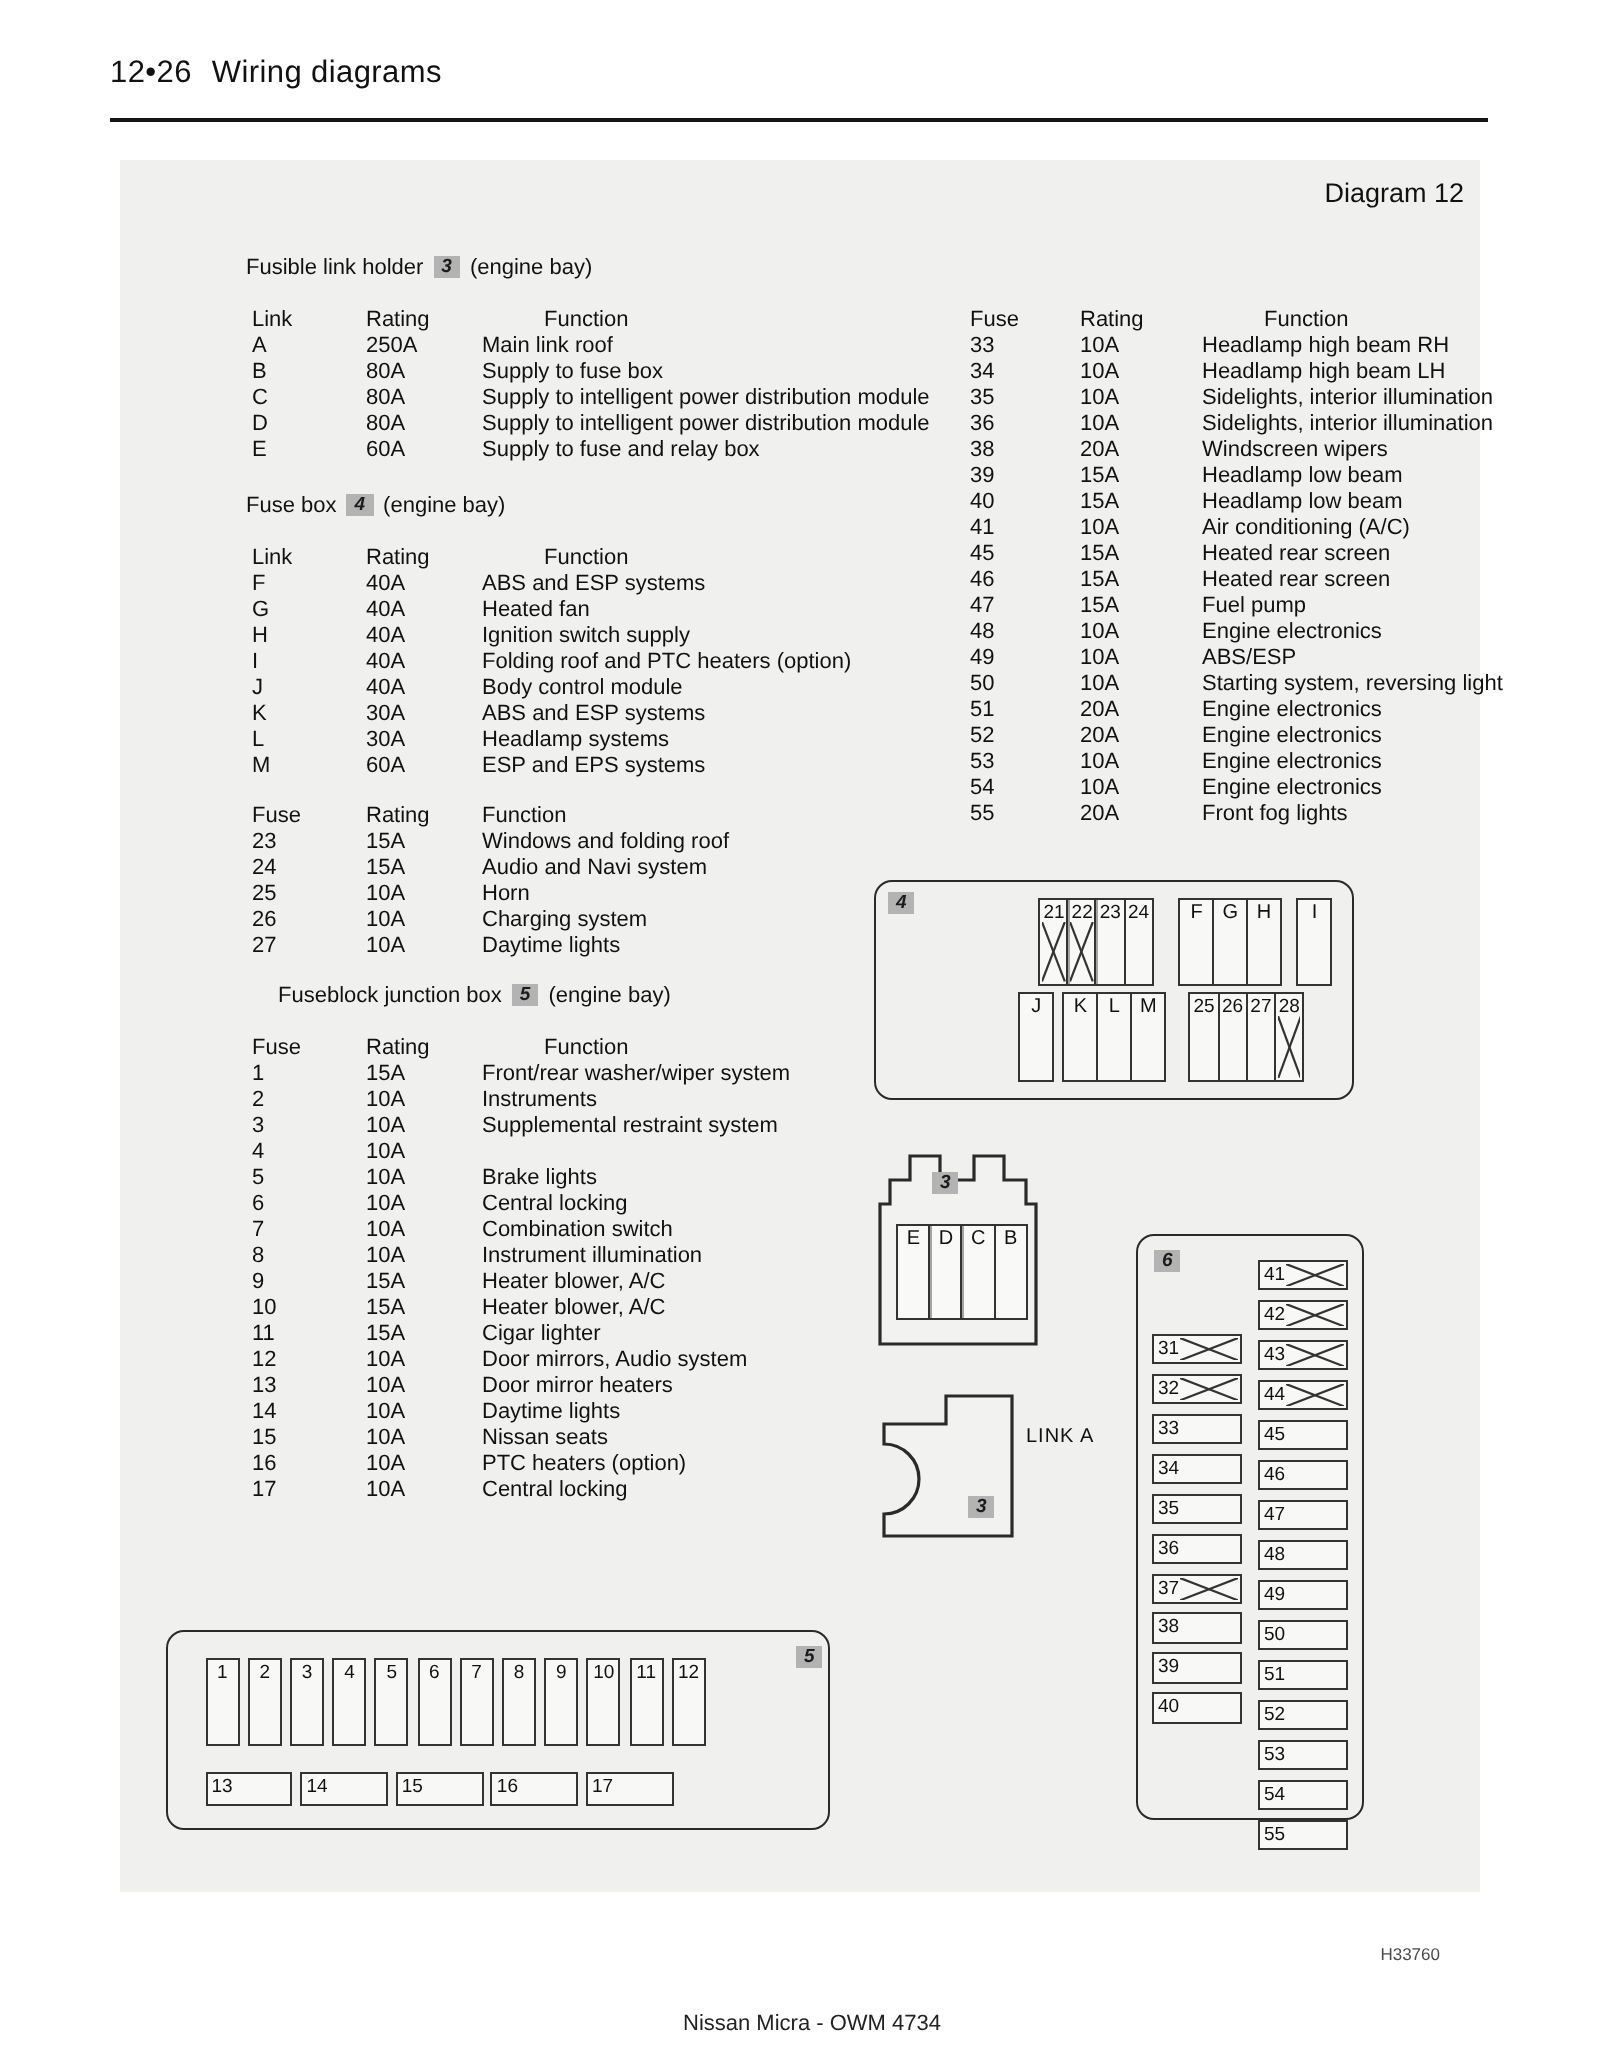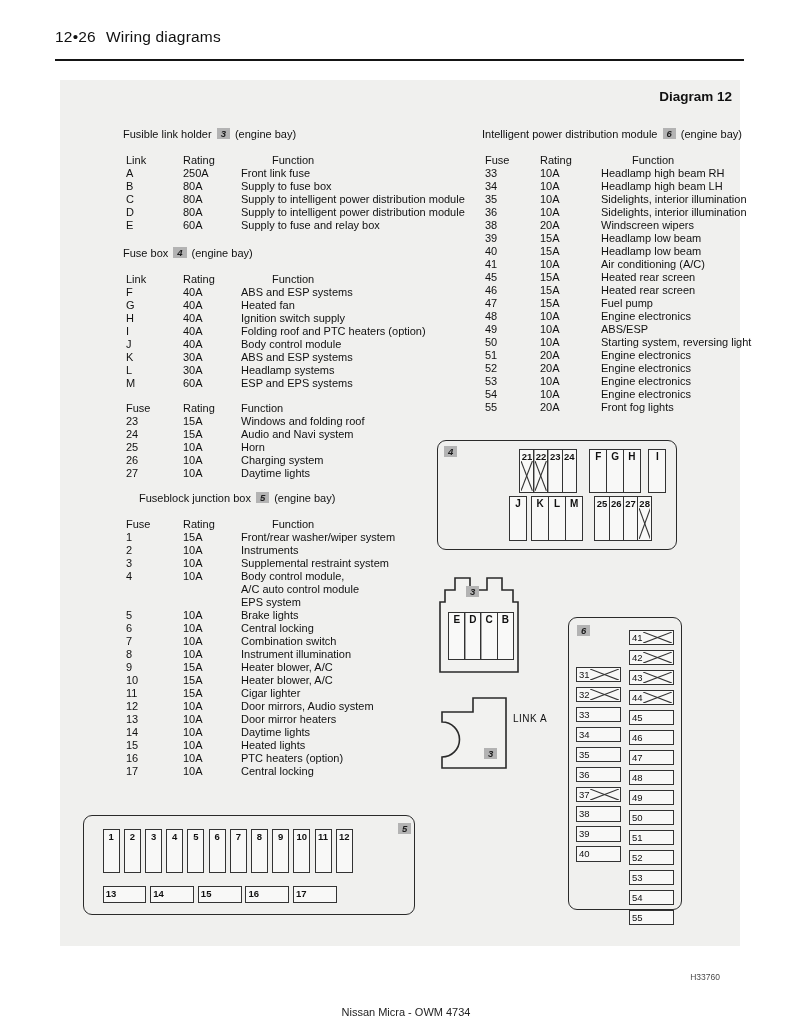--- a/index.html
+++ b/index.html
@@ -2,38 +2,38 @@
 <html><head>
 <meta charset="utf-8">
 <style>
   html,body{margin:0;padding:0;background:#fff;}
   .page{position:relative;width:800px;height:1028px;background:#ffffff;
         font-family:"Liberation Sans","DejaVu Sans",sans-serif;color:#111;overflow:hidden;}
   .pg-header{position:absolute;left:55px;top:28px;font-size:15.5px;font-weight:500;letter-spacing:.2px;}
   .pg-header .num{margin-right:10px;}
   .rule{position:absolute;left:55px;top:59px;width:689px;height:2px;background:#151515;}
   .panel{position:absolute;left:60px;top:80px;width:680px;height:866px;background:#f0f0ee;}
-  .diagram-label{position:absolute;right:8px;top:9px;font-size:13.5px;font-weight:bold;}
+  .diagram-label{position:absolute;right:8px;top:9px;font-size:13.5px;font-weight:normal;}
   .sec-title{position:absolute;font-size:11px;line-height:13px;white-space:nowrap;margin-left:45px;}
   .badge{display:inline-block;background:#b3b3b3;color:#1c1c1c;font-style:italic;font-weight:bold;
          font-size:9.5px;line-height:11px;padding:0 4px;margin:0 5px;vertical-align:1px;}
   .dbadge{position:absolute;background:#b3b3b3;color:#1c1c1c;font-style:italic;font-weight:bold;
           font-size:9.5px;line-height:11px;padding:0 4px;z-index:3;}
   .tbl{position:absolute;font-size:11px;line-height:13px;white-space:nowrap;}
   .t-row{display:grid;padding-left:48px;}
   .cols-left .t-row{grid-template-columns:57px 58px auto;}
   .cols-ipdm .t-row{grid-template-columns:55px 61px auto;}
   .ind .t-head .c2{padding-left:31px;}
   .t-c{display:block;}
   
   .dbox{position:absolute;border:1.5px solid #2a2a2a;border-radius:9px;box-sizing:border-box;}
   .box4{left:377px;top:360px;width:240px;height:110px;}
   .box6{left:508px;top:537px;width:114px;height:293px;}
   .box5{left:23px;top:735px;width:332px;height:100px;}
-  .dgroup{position:absolute;display:flex;font-weight:bold;}
+  .dgroup{position:absolute;display:flex;}
   .dcell{position:relative;border:1.3px solid #333;margin-left:-1.3px;background:rgba(255,255,255,.55);
          box-sizing:content-box;font-size:9.5px;text-align:center;line-height:11px;padding-top:1px;}
   .dgroup .dcell:first-child{margin-left:0;}
   .g-topnum{left:81.3px;top:8.3px;}   .g-topnum .dcell{width:13.4px;height:40.7px;}
   .g-fgh{left:151.3px;top:8.3px;}     .g-fgh .dcell{width:16.1px;height:40.7px;font-size:10px;}
   .g-i{left:210.3px;top:8.3px;}       .g-i .dcell{width:16px;height:40.7px;font-size:10px;}
   .g-j{left:71.3px;top:55px;}         .g-j .dcell{width:15.7px;height:42.3px;font-size:10px;}
   .g-klm{left:93px;top:55px;}         .g-klm .dcell{width:16.3px;height:42.3px;font-size:10px;}
   .g-botnum{left:156.3px;top:55px;}   .g-botnum .dcell{width:13.5px;height:42.3px;}
   .g-edcb{left:388px;top:532px;}      .g-edcb .dcell{width:15.5px;height:45px;font-size:10px;}
@@ -70,21 +70,21 @@
     </div>
     <div class="tbl cols-left ind" style="left:18px;top:74px;">
         <div class="t-row t-head">
           <span class="t-c c0">Link</span>
           <span class="t-c c1">Rating</span>
           <span class="t-c c2">Function</span>
         </div>
         <div class="t-row">
           <span class="t-c c0">A</span>
           <span class="t-c c1">250A</span>
-          <span class="t-c c2">Front link fuse</span>
+          <span class="t-c c2">Main link roof</span>
         </div>
         <div class="t-row">
           <span class="t-c c0">B</span>
           <span class="t-c c1">80A</span>
           <span class="t-c c2">Supply to fuse box</span>
         </div>
         <div class="t-row">
           <span class="t-c c0">C</span>
           <span class="t-c c1">80A</span>
           <span class="t-c c2">Supply to intelligent power distribution module</span>
@@ -204,25 +204,20 @@
           <span class="t-c c2">Instruments</span>
         </div>
         <div class="t-row">
           <span class="t-c c0">3</span>
           <span class="t-c c1">10A</span>
           <span class="t-c c2">Supplemental restraint system</span>
         </div>
         <div class="t-row">
           <span class="t-c c0">4</span>
           <span class="t-c c1">10A</span>
-          <span class="t-c c2">
-            <div>Body control module,</div>
-            <div>A/C auto control module</div>
-            <div>EPS system</div>
-          </span>
         </div>
         <div class="t-row">
           <span class="t-c c0">5</span>
           <span class="t-c c1">10A</span>
           <span class="t-c c2">Brake lights</span>
         </div>
         <div class="t-row">
           <span class="t-c c0">6</span>
           <span class="t-c c1">10A</span>
           <span class="t-c c2">Central locking</span>
@@ -263,37 +258,34 @@
           <span class="t-c c2">Door mirror heaters</span>
         </div>
         <div class="t-row">
           <span class="t-c c0">14</span>
           <span class="t-c c1">10A</span>
           <span class="t-c c2">Daytime lights</span>
         </div>
         <div class="t-row">
           <span class="t-c c0">15</span>
           <span class="t-c c1">10A</span>
-          <span class="t-c c2">Heated lights</span>
+          <span class="t-c c2">Nissan seats</span>
         </div>
         <div class="t-row">
           <span class="t-c c0">16</span>
           <span class="t-c c1">10A</span>
           <span class="t-c c2">PTC heaters (option)</span>
         </div>
         <div class="t-row">
           <span class="t-c c0">17</span>
           <span class="t-c c1">10A</span>
           <span class="t-c c2">Central locking</span>
         </div>
       </div>
 
-    <div class="sec-title" style="left:377px;top:48px;">
-      <span>Intelligent power distribution module</span><span class="badge">6</span><span>(engine bay)</span>
-    </div>
     <div class="tbl cols-ipdm ind" style="left:377px;top:74px;">
         <div class="t-row t-head">
           <span class="t-c c0">Fuse</span>
           <span class="t-c c1">Rating</span>
           <span class="t-c c2">Function</span>
         </div>
         <div class="t-row">
           <span class="t-c c0">33</span>
           <span class="t-c c1">10A</span>
           <span class="t-c c2">Headlamp high beam RH</span>

